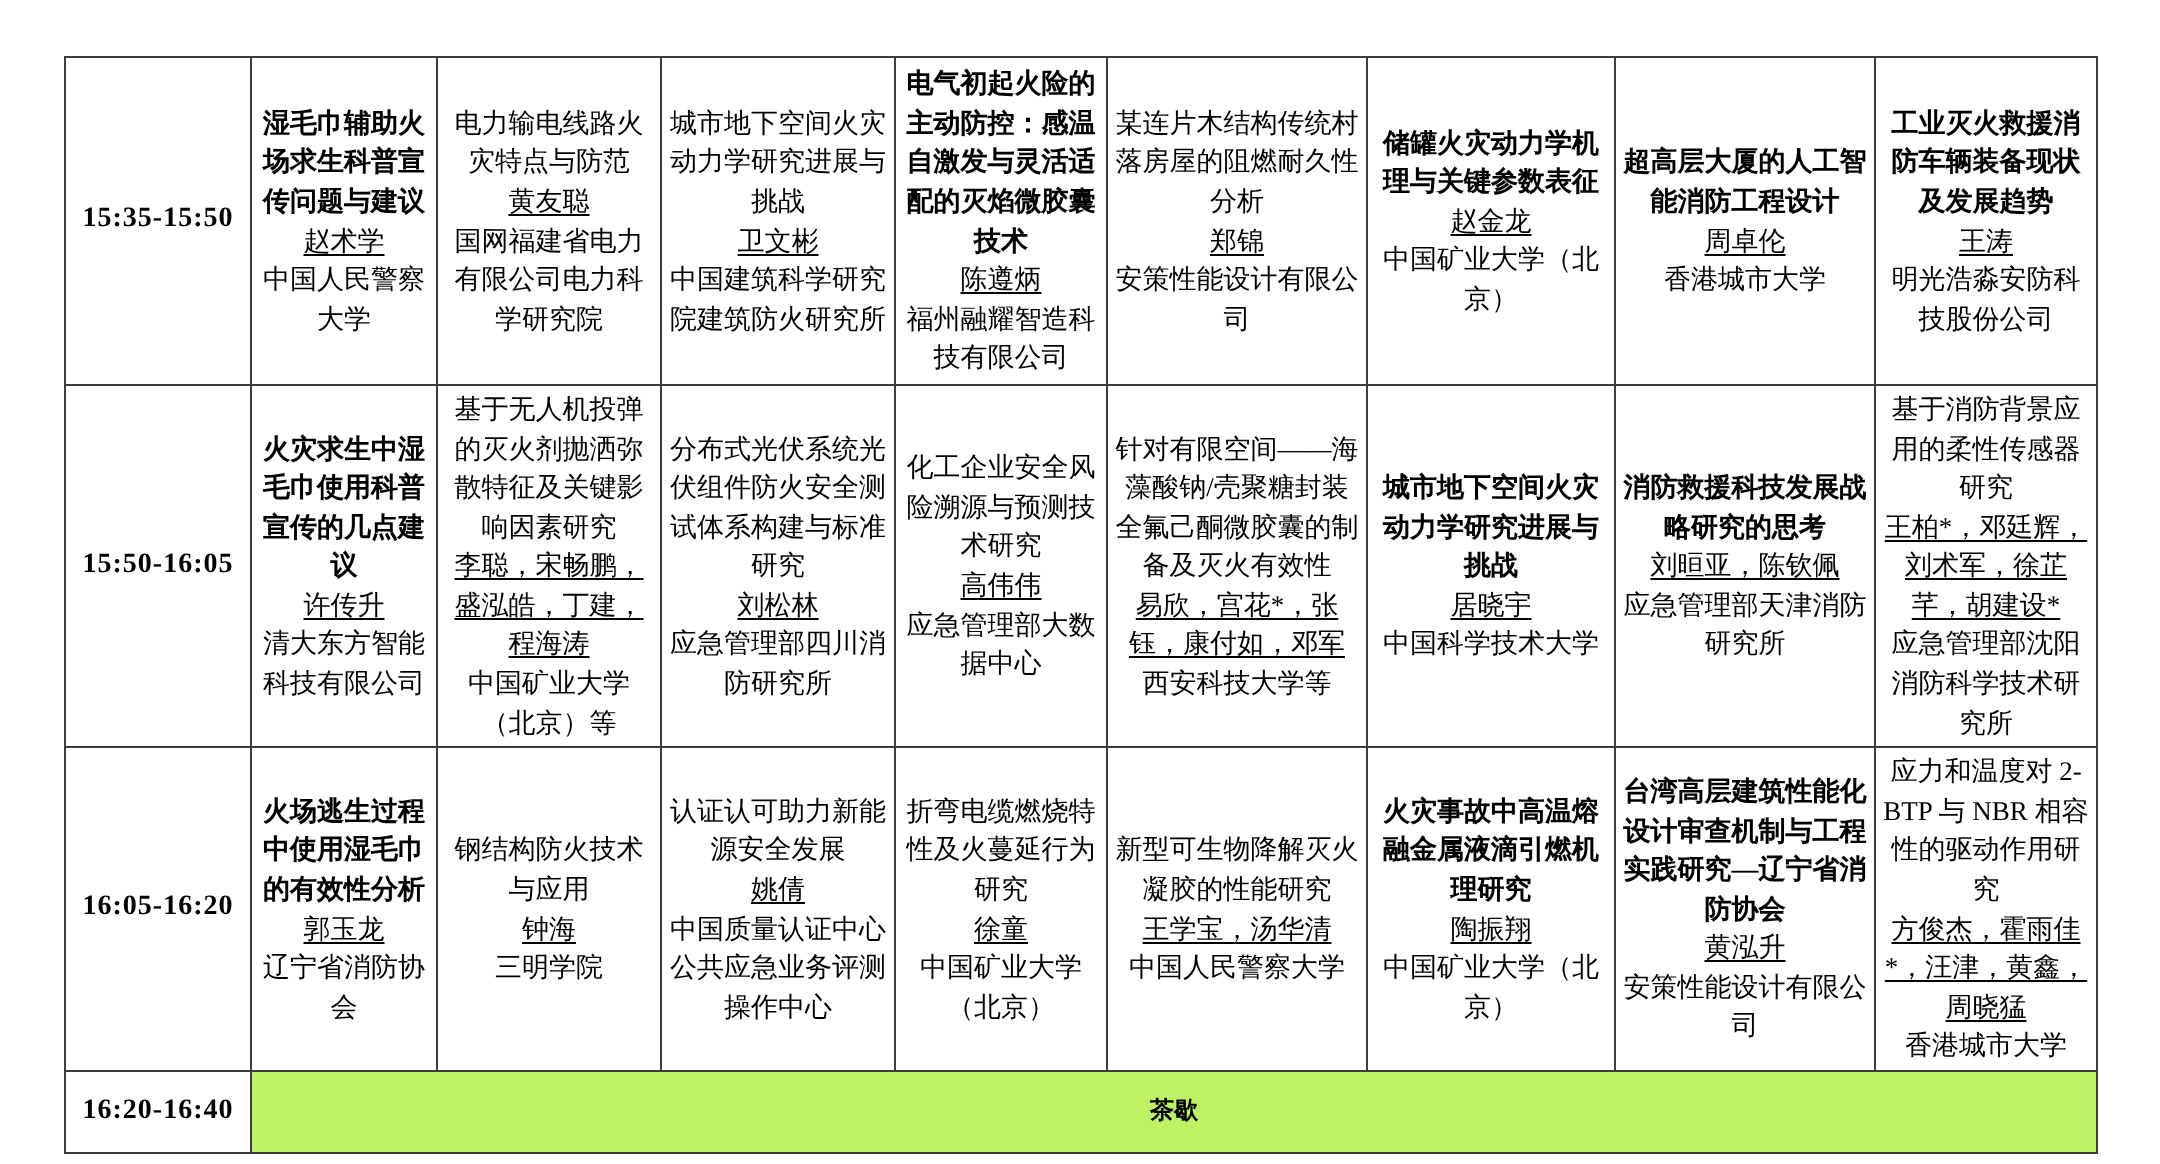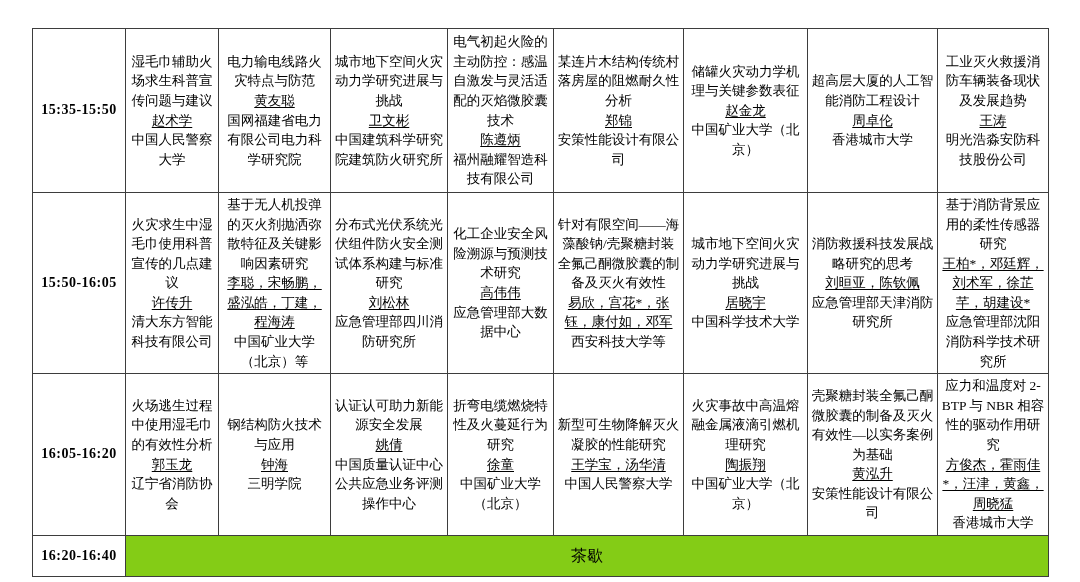--- a/index.html
+++ b/index.html
@@ -31,30 +31,30 @@
   tr.row-2 { height: 178px; }
   tr.row-3 { height: 162px; }
   tr.row-4 { height: 41px; }
   .time {
     font-size: 14px;
     letter-spacing: 0.5px;
     white-space: nowrap;
     font-weight: bold;
   }
   .title { }
-  .title.bold { font-weight: normal; }
+  .title.bold { font-weight: bold; }
   .authors {
     text-decoration: underline;
     text-underline-offset: 2px;
   }
   .affiliation { }
   td.tea {
-    background: #84cc16;
-    font-weight: normal;
-    font-size: 16px;
+    background: #bef264;
+    font-weight: bold;
+    font-size: 12px;
   }
 </style>
 </head>
 <body>
 
 <table class="schedule">
   <colgroup>
     <col style="width:93px">
       <col style="width:93px">
       <col style="width:112px">
@@ -178,21 +178,21 @@
       <div class="title">新型可生物降解灭火凝胶的性能研究</div>
       <div class="authors">王学宝，汤华清</div>
       <div class="affiliation">中国人民警察大学</div>
     </td>
     <td>
       <div class="title bold">火灾事故中高温熔融金属液滴引燃机理研究</div>
       <div class="authors">陶振翔</div>
       <div class="affiliation">中国矿业大学（北京）</div>
     </td>
     <td>
-      <div class="title bold">壳聚糖封装全氟己酮微胶囊的制备及灭火有效性—以实务案例为基础</div>
+      <div class="title bold">台湾高层建筑性能化设计审查机制与工程实践研究—辽宁省消防协会</div>
       <div class="authors">黄泓升</div>
       <div class="affiliation">安策性能设计有限公司</div>
     </td>
     <td>
       <div class="title">应力和温度对 2-BTP 与 NBR 相容性的驱动作用研究</div>
       <div class="authors">方俊杰，霍雨佳*，汪津，黄鑫，周晓猛</div>
       <div class="affiliation">香港城市大学</div>
     </td>
   </tr>
   <tr class="row-4">

